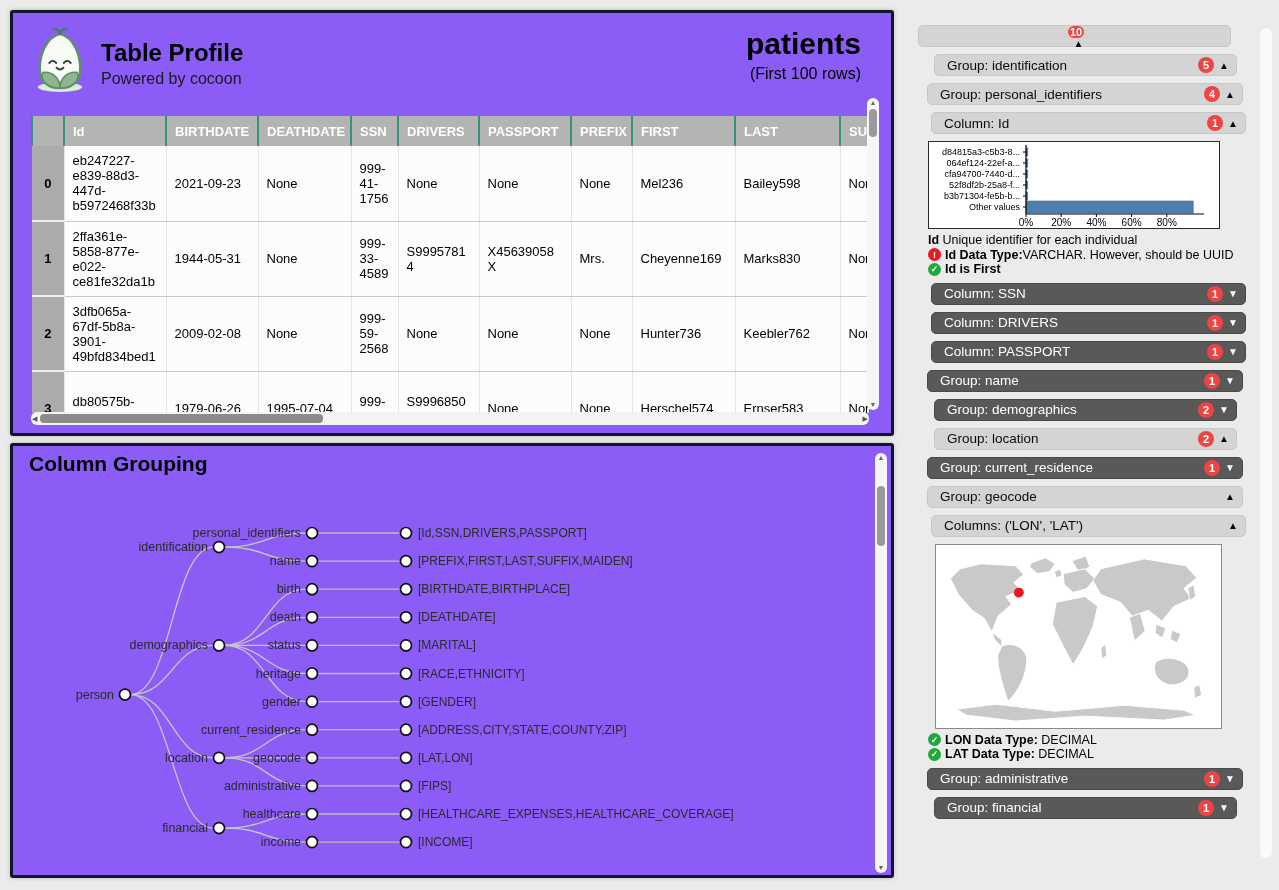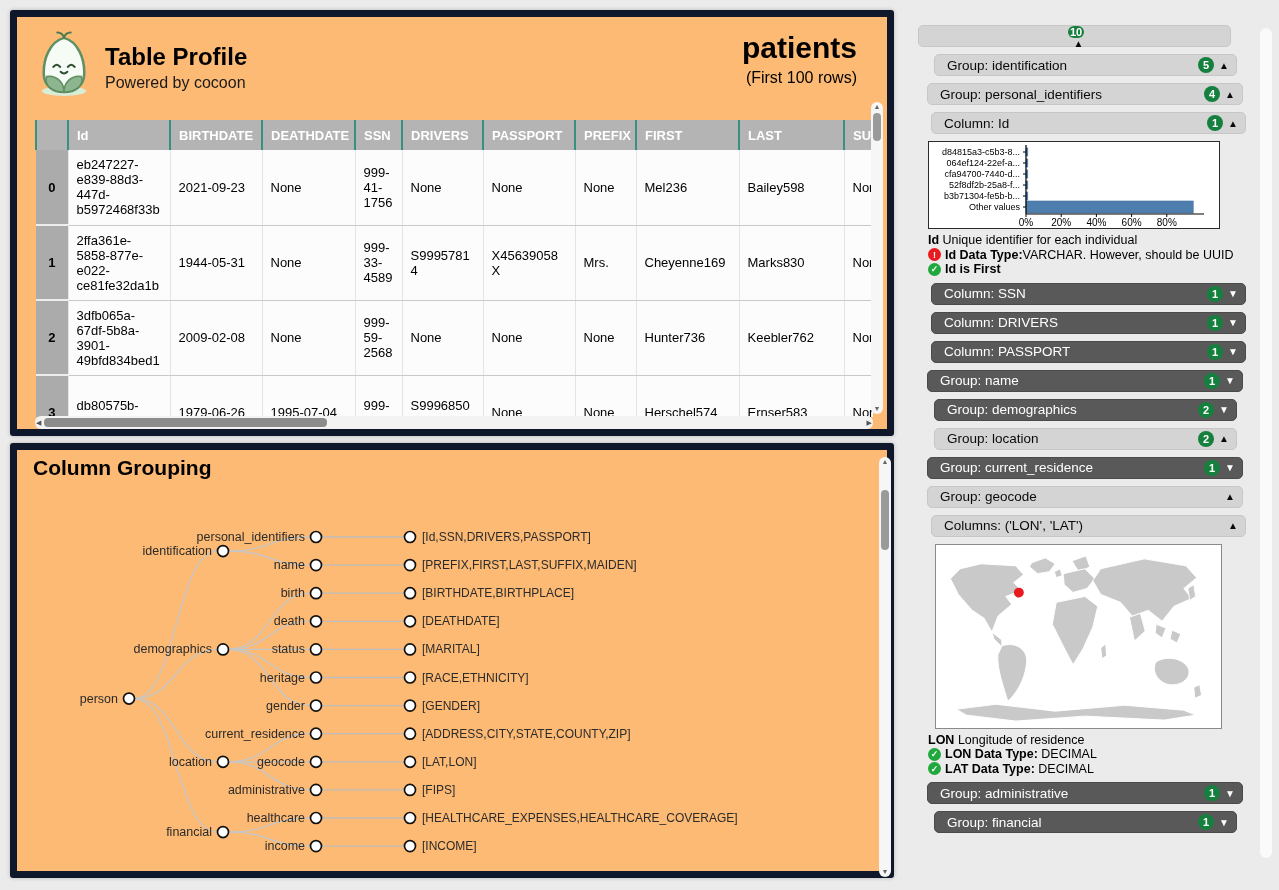--- a/index.html
+++ b/index.html
@@ -1,21 +1,21 @@
 <!DOCTYPE html>
 <html><head>
 <meta charset="utf-8">
 <style>
   html,body{margin:0;padding:0;}
   body{
     width:1279px;height:890px;position:relative;overflow:hidden;
     background:#ebebeb;font-family:"Liberation Sans",sans-serif;color:#000;
   }
-  .panel{position:absolute;background:#fdba74;border-radius:3px;
-         box-shadow:0 0 4px rgba(0,0,0,.22);border:7px solid #0f172a;box-sizing:border-box;}
+  .panel{position:absolute;background:#8b5cf6;border-radius:3px;
+         box-shadow:0 0 4px rgba(0,0,0,.22);border:3px solid #0f172a;box-sizing:border-box;}
   #panel-profile{left:10px;top:10px;width:884px;height:426px;}
   #panel-grouping{left:10px;top:443px;width:884px;height:435px;}
 
   
   #logo{position:absolute;left:18px;top:14px;width:58px;height:66px;}
   #app-title{position:absolute;left:88px;top:26px;font-size:24px;font-weight:bold;}
   #app-subtitle{position:absolute;left:88px;top:57px;font-size:16px;color:#1a1a1a;}
   #table-name{position:absolute;right:30px;top:14px;font-size:30px;font-weight:bold;}
   #rows-note{position:absolute;right:30px;top:52px;font-size:16px;margin-left:21px;}
 
@@ -55,21 +55,21 @@
   #sidebar{position:absolute;left:914px;top:25px;width:356px;}
   .sbar{height:20px;border-radius:5px;display:flex;align-items:center;
         padding:0 7px 0 12px;margin-bottom:7px;font-size:13.5px;cursor:pointer;}
   .exp{background:#d4d4d4;color:#0a0a0a;border:1px solid #c7c7c7;}
   .col{background:#595959;color:#fff;border:1px solid #4a4a4a;}
   .lv0{margin-left:4px;margin-right:39px;flex-direction:column;}
   .lv1{margin-left:20px;margin-right:33px;}
   .lv2{margin-left:13px;margin-right:27px;}
   .lv3{margin-left:17px;margin-right:24px;}
   .slabel{flex:1;white-space:nowrap;overflow:hidden;}
-  .badge{min-width:16px;height:16px;border-radius:8px;background:#15803d;color:#fff;
+  .badge{min-width:16px;height:16px;border-radius:8px;background:#ef4444;color:#fff;
          font-size:11px;font-weight:bold;display:flex;align-items:center;justify-content:center;
          margin-right:2px;padding:0 2px;box-sizing:border-box;}
   .badge:empty{display:none;}
   .arrow{font-size:10px;width:13px;text-align:right;}
 
   #histo-box{margin:1px 0 4px 14px;width:292px;height:88px;background:#fff;
              border:1px solid #2b2b2b;box-sizing:border-box;}
   #map-box{margin:3px 0 4px 21px;width:287px;height:185px;background:#fff;
            border:1px solid #8a8a8a;box-sizing:border-box;position:relative;overflow:hidden;}
   .note{margin-left:14px;font-size:12.5px;line-height:14.5px;display:flex;align-items:center;}
@@ -437,24 +437,20 @@
         <path d="M222,80 L232,84 L228,94 L221,89 Z"></path>
         <path d="M238,86 L247,90 L243,99 L236,95 Z"></path>
         <path d="M254,44 L260,40 L262,52 L256,56 Z"></path>
         <path d="M222,118 C234,111 251,115 255,126 C257,136 246,143 234,141 C223,138 217,127 222,118 Z"></path>
         <path d="M260,144 L266,141 L268,152 L261,155 Z"></path>
       </g>
       <circle id="map-marker" r="5" fill="#e8191f" cx="83.2" cy="48.1"></circle>
     </svg>
   </div>
   <div class="note">
-    <b>LON</b>
-      <span class="nrest"> Longitude of residence</span>
-  </div>
-  <div class="note">
     <span class="nicon ok">✓</span>
     <b>LON Data Type:</b>
       <span class="nrest"> DECIMAL</span>
   </div>
   <div class="note">
     <span class="nicon ok">✓</span>
     <b>LAT Data Type:</b>
       <span class="nrest"> DECIMAL</span>
   </div>
   <div class="note-gap"></div>

